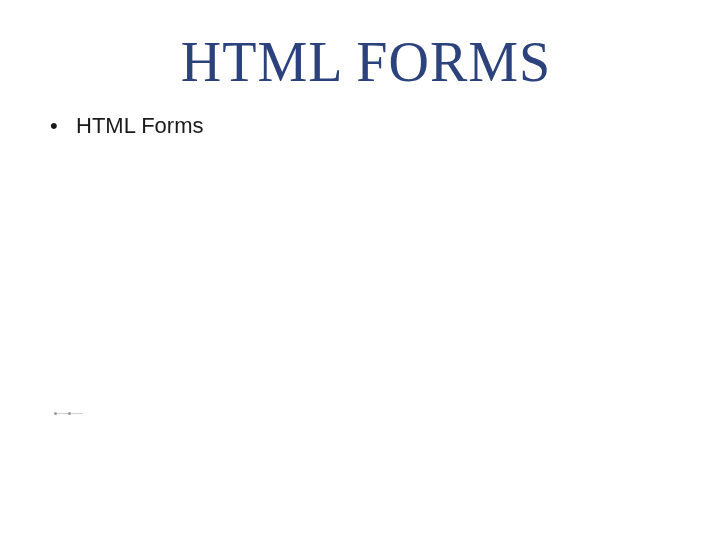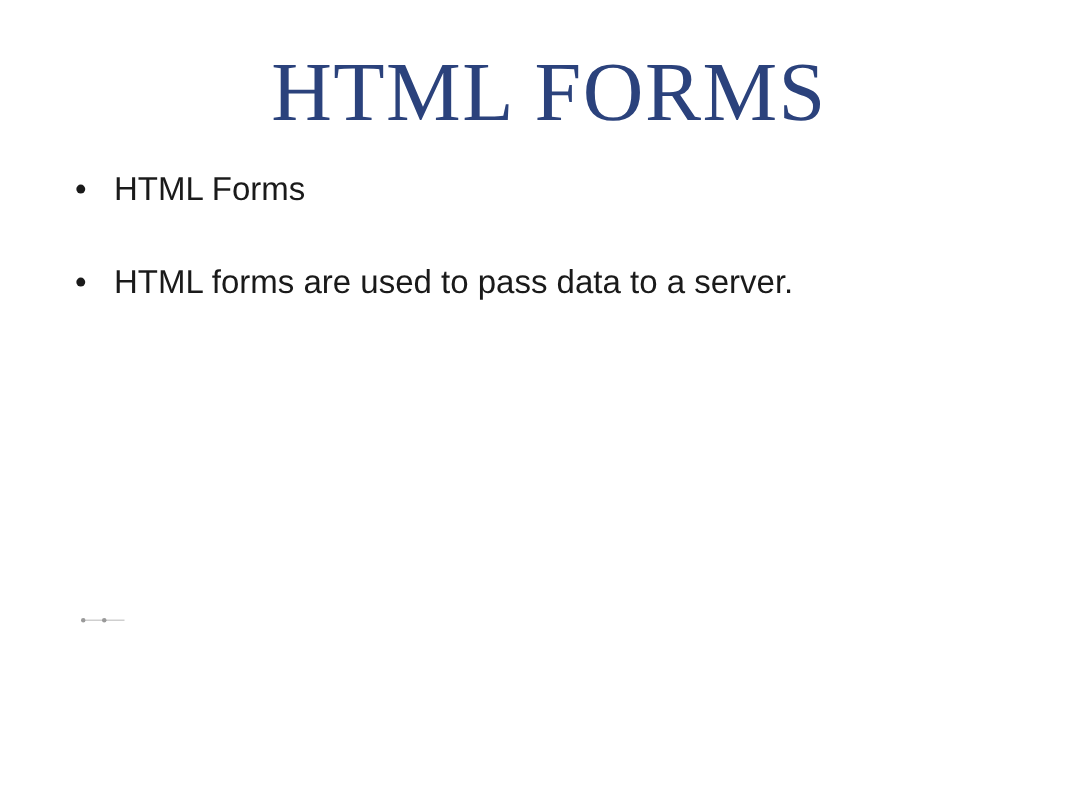--- a/index.html
+++ b/index.html
@@ -76,20 +76,19 @@
     background: #cfcfcf;
   }
 </style>
 </head>
 <body>
 
 <div class="slide">
   <h1 class="title">HTML FORMS</h1>
   <ul class="bullets">
     <li>HTML Forms</li>
-    <li>HTML forms are used to pass data to a server.</li>
   </ul>
   <div class="deco">
     <div class="line"></div>
     <span></span>
       <span></span>
   </div>
 </div>
 
 </body></html>

